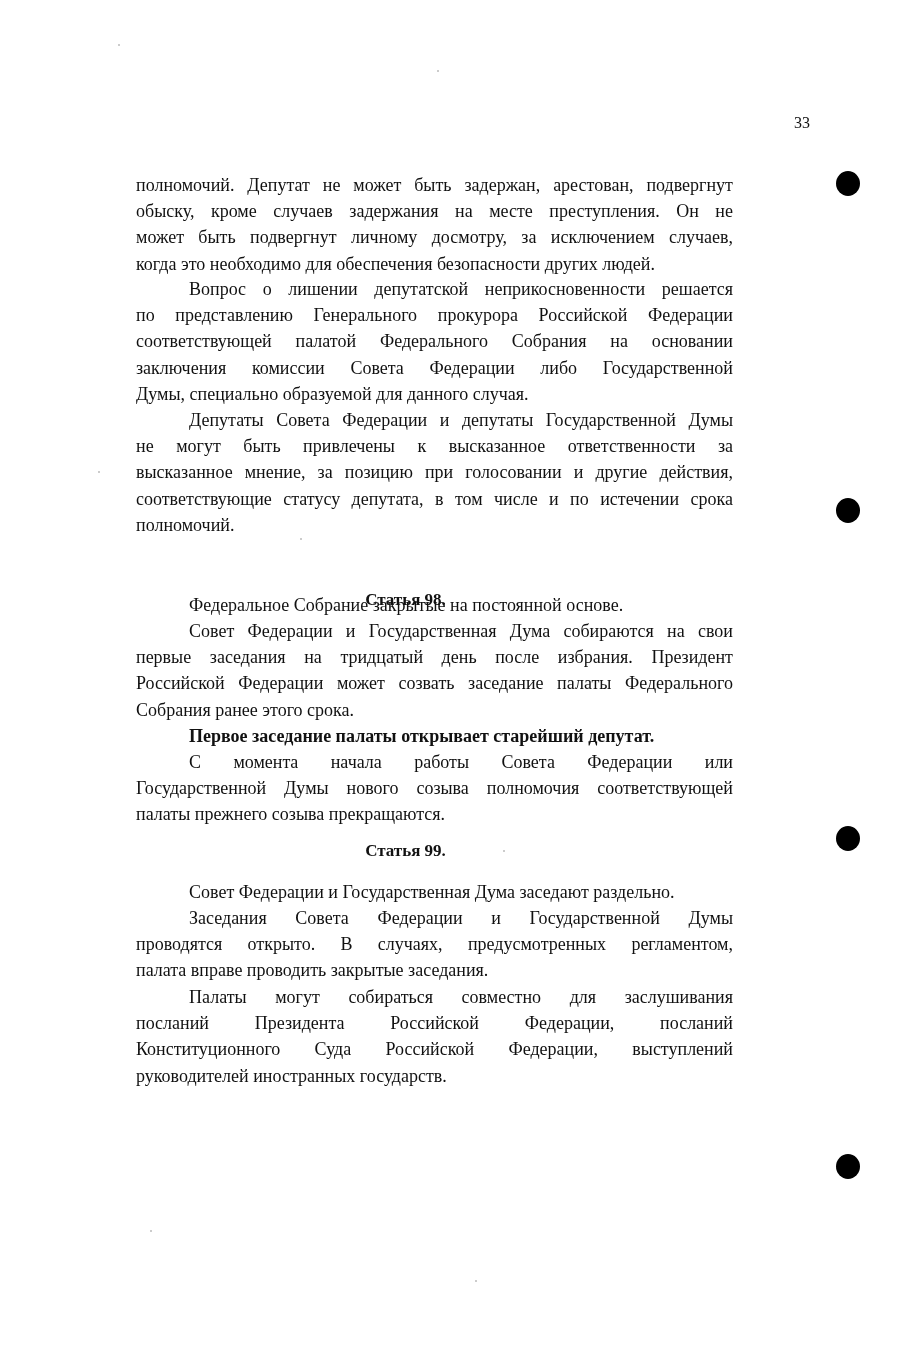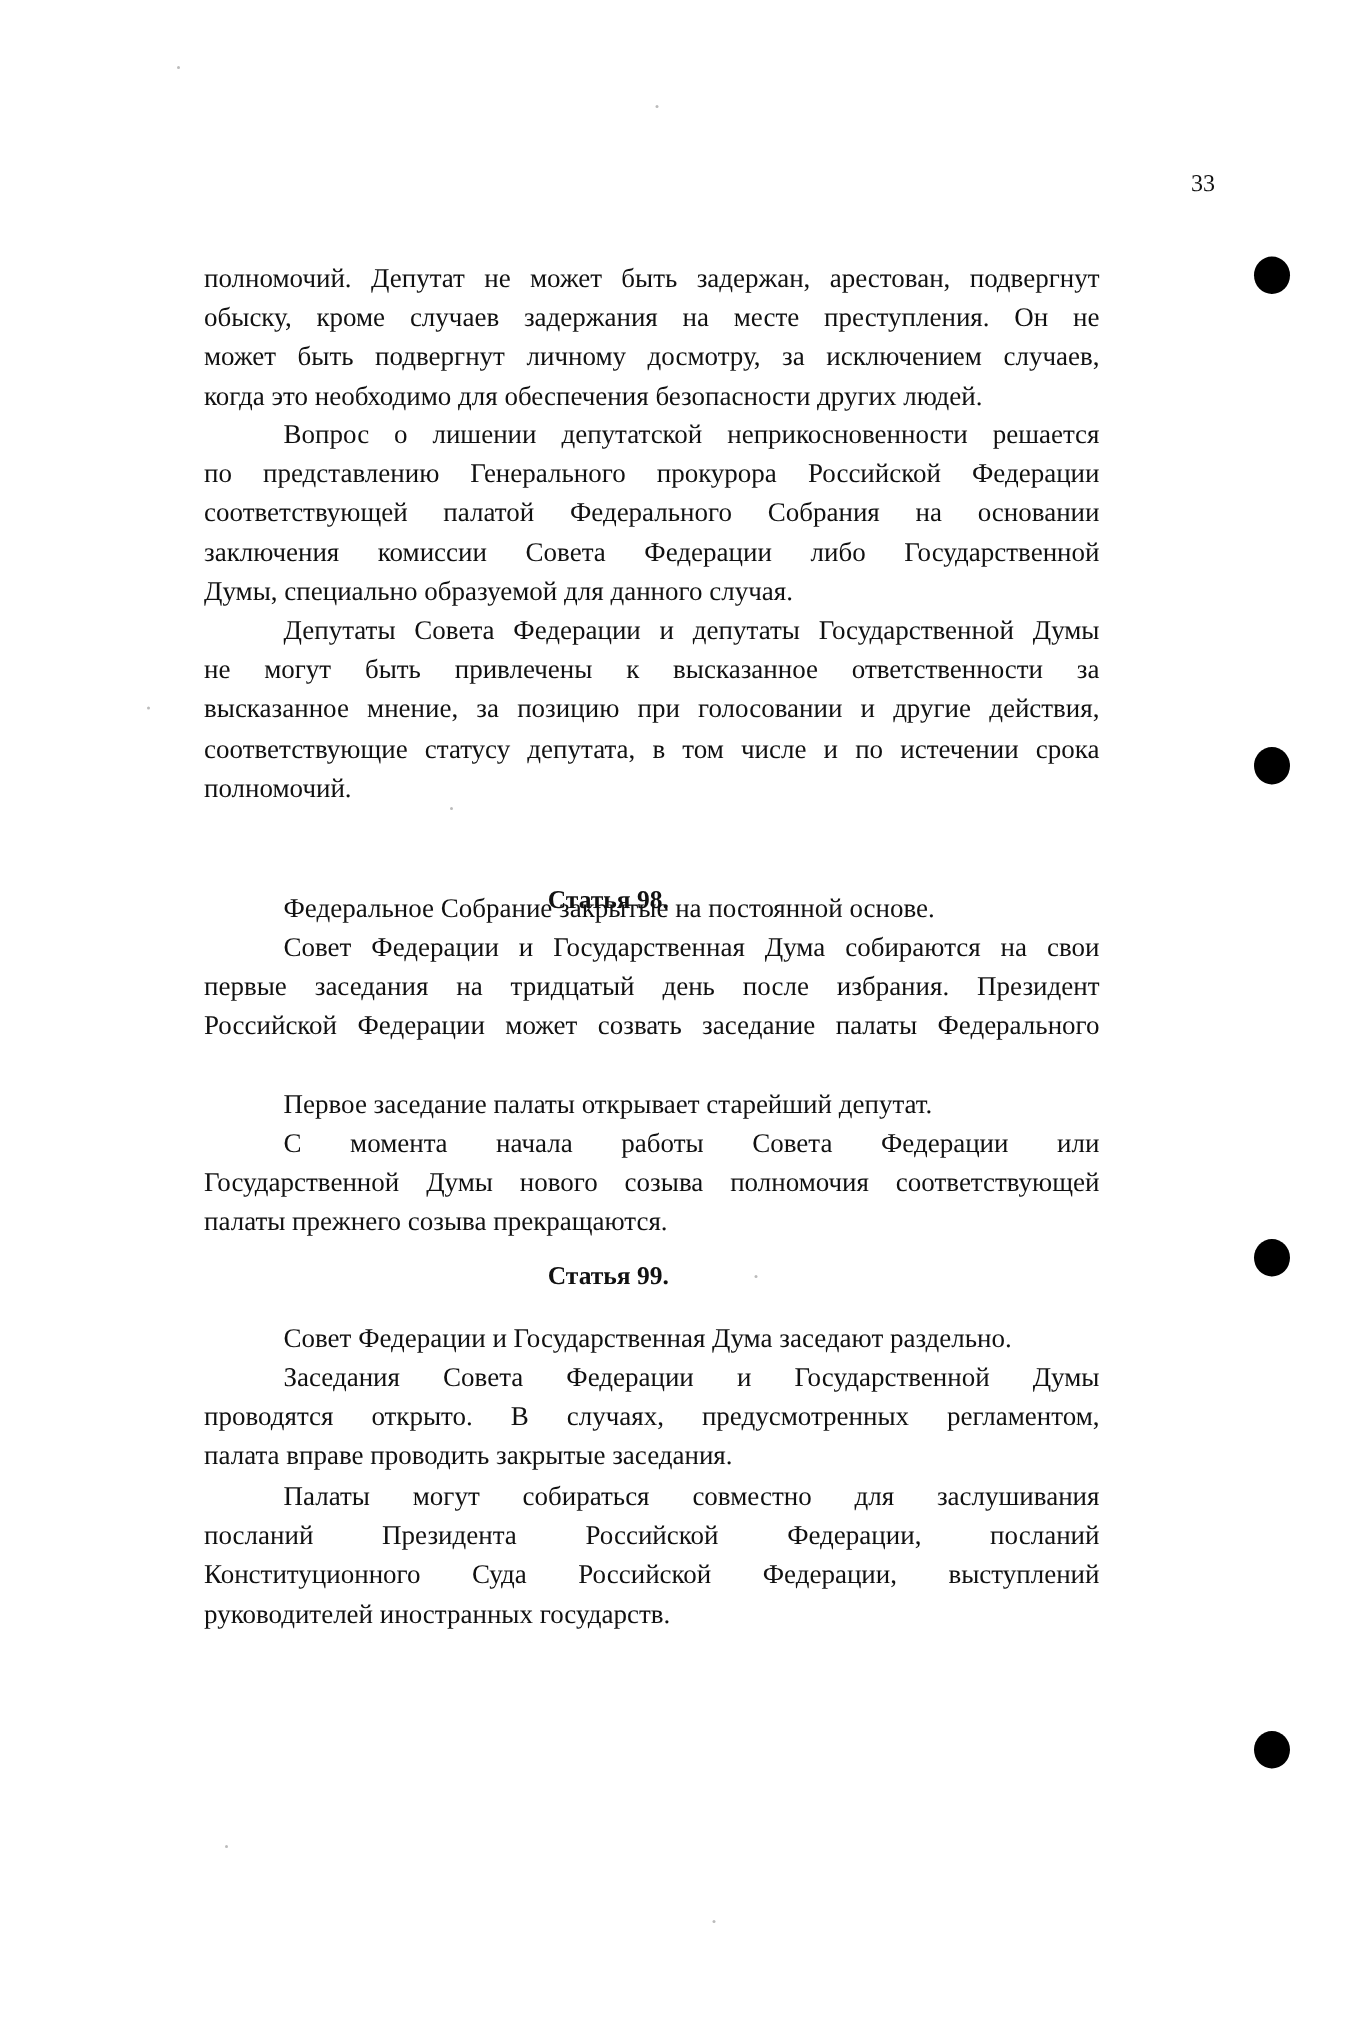--- a/index.html
+++ b/index.html
@@ -60,23 +60,24 @@
 <div class="heading" style="top:590px;text-align:center;">Статья 98.</div>
 
 <div class="text-block" style="top:592px;">
   <span class="line ind last">Федеральное Собрание закрытые на постоянной основе.</span>
 </div>
 
 <div class="text-block" style="top:618px;">
   <span class="line ind">Совет Федерации и Государственная Дума собираются на свои</span>
   <span class="line">первые заседания на тридцатый день после избрания. Президент</span>
   <span class="line">Российской Федерации может созвать заседание палаты Федерального</span>
+  <span class="line last">Собрания ранее этого срока.</span>
 </div>
 
-<div class="text-block" style="top:723px;">
+<div class="text-block" style="top:723px;font-weight:bold;">
   <span class="line ind last">Первое заседание палаты открывает старейший депутат.</span>
 </div>
 
 <div class="text-block" style="top:749px;">
   <span class="line ind">С моментa начала работы Совета Федерации или</span>
   <span class="line">Государственной Думы нового созыва полномочия соответствующей</span>
   <span class="line last">палаты прежнего созыва прекращаются.</span>
 </div>
 
 <div class="heading" style="top:841px;">Статья 99.</div>

